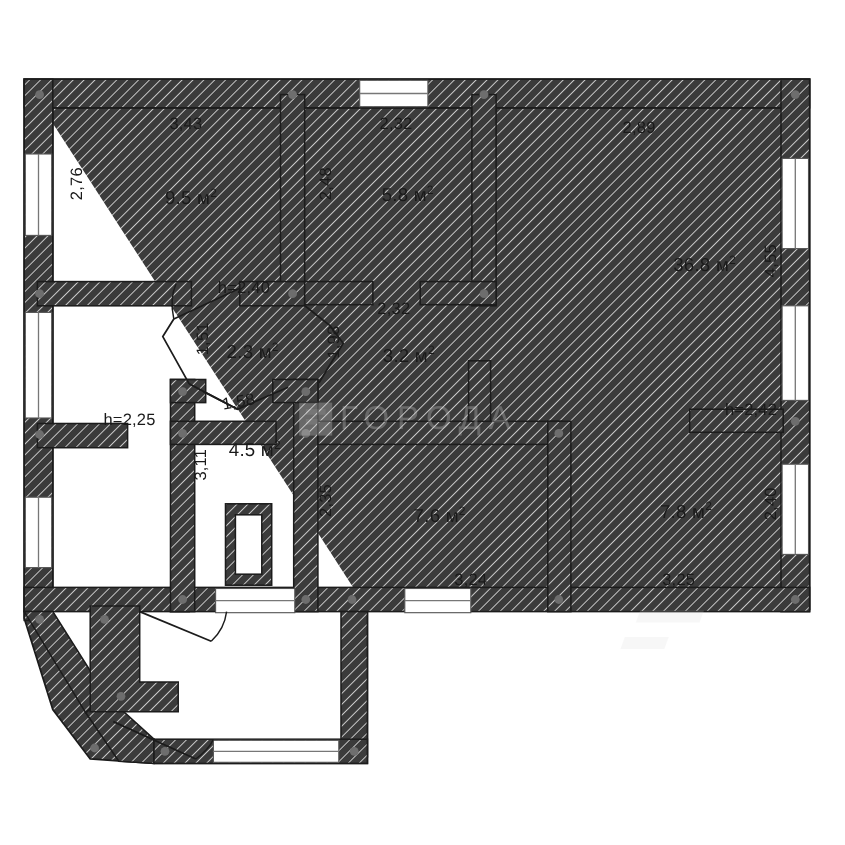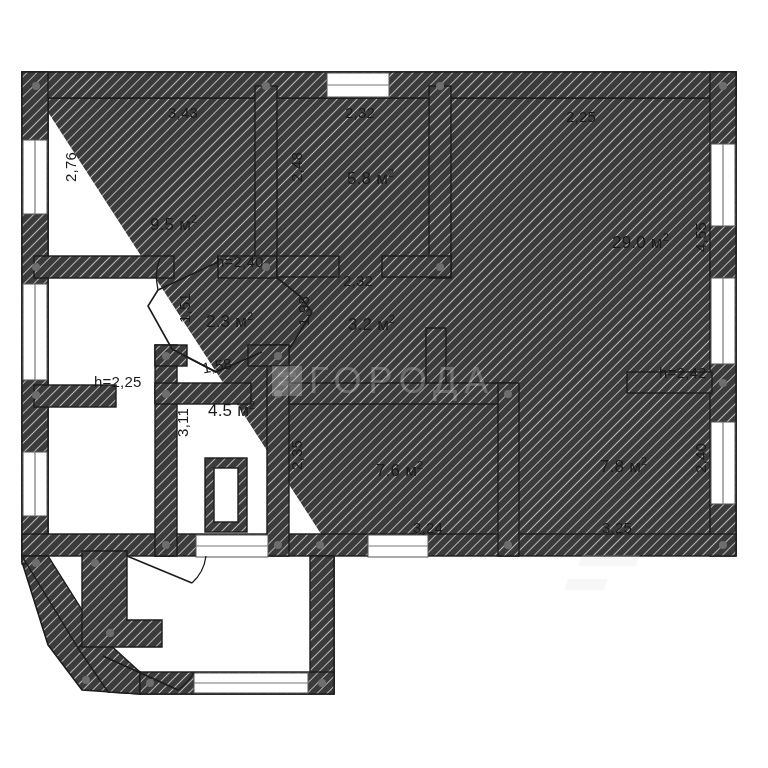--- a/index.html
+++ b/index.html
@@ -18,21 +18,21 @@
   .vert{writing-mode:vertical-rl;transform:rotate(180deg);}
 
   
   #wm{position:absolute;left:272px;top:360px;width:300px;height:42px;
       display:flex;align-items:center;gap:7px;opacity:.30;pointer-events:none;}
   #wm .wmlogo{width:30px;height:30px;background:#cfcfcf;position:relative;flex:none;}
   #wm .wmlogo:before{content:"";position:absolute;left:6px;top:6px;
       width:18px;height:5px;background:#ffffff;}
   #wm .wmlogo:after{content:"";position:absolute;left:6px;top:15px;
       width:11px;height:5px;background:#ffffff;}
-  #wm .wmtext{font-size:36px;letter-spacing:7px;color:#d2d2d2;
+  #wm .wmtext{font-size:30px;letter-spacing:7px;color:#d2d2d2;
       font-family:"Liberation Sans","DejaVu Sans",sans-serif;}
   #wm2{position:absolute;left:540px;top:545px;width:180px;height:120px;
       opacity:.18;pointer-events:none;}
   #wm2 .b1{position:absolute;left:40px;top:10px;width:58px;height:11px;
       background:#d8d8d8;transform:skewX(-20deg);}
   #wm2 .b2{position:absolute;left:26px;top:34px;width:40px;height:11px;
       background:#d8d8d8;transform:skewX(-20deg);}
 </style>
 </head>
 <body>
@@ -188,63 +188,63 @@
       <circle cx="723" cy="545" r="4"></circle>
       <circle cx="95" cy="563" r="4"></circle>
         <circle cx="110" cy="633" r="4"></circle>
       <circle cx="36" cy="563" r="4"></circle>
         <circle cx="86" cy="680" r="4"></circle>
       <circle cx="150" cy="683" r="4"></circle>
         <circle cx="322" cy="683" r="4"></circle>
     </g>
   </svg>
 
-  <div class="lbl area" style="left:150px;top:170px;margin-top:43px;">
+  <div class="lbl area" style="left:150px;top:170px;">
     <span>9.5 м</span><sup>2</sup>
   </div>
   <div class="lbl area" style="left:347px;top:167px;">
     <span>5.8 м</span><sup>2</sup>
   </div>
   <div class="lbl area" style="left:612px;top:231px;">
-    <span>29.0 м</span><sup>2</sup>
+    <span>36.8 м</span><sup>2</sup>
   </div>
   <div class="lbl area" style="left:206px;top:310px;">
     <span>2.3 м</span><sup>2</sup>
   </div>
   <div class="lbl area" style="left:348px;top:313px;">
     <span>3.2 м</span><sup>2</sup>
   </div>
   <div class="lbl area" style="left:208px;top:399px;">
     <span>4.5 м</span><sup>2</sup>
   </div>
   <div class="lbl area" style="left:376px;top:459px;">
     <span>7.6 м</span><sup>2</sup>
   </div>
   <div class="lbl area" style="left:600px;top:455px;text-align:right;">
     <span>7.8 м</span><sup>2</sup>
   </div>
 
-  <div class="lbl dim" style="left:168px;top:104px;text-align:center;">3,43</div>
+  <div class="lbl dim" style="left:154px;top:104px;text-align:center;">3,43</div>
   <div class="lbl dim" style="left:345px;top:104px;">2,32</div>
-  <div class="lbl dim" style="left:566px;top:108px;">2,25</div>
+  <div class="lbl dim" style="left:566px;top:108px;">2,89</div>
   <div class="lbl dim" style="left:343px;top:272px;">2,32</div>
   <div class="lbl dim" style="left:381px;top:519px;margin-left:32px;">3,24</div>
   <div class="lbl dim" style="left:602px;top:519px;text-align:center;">3,25</div>
   <div class="lbl dim rot" style="left:202px;top:357px;transform:rotate(-10deg);">1,58</div>
 
   <div class="lbl dim vert" style="left:62px;top:152px;">2,76</div>
   <div class="lbl dim vert" style="left:288px;top:152px;">2,48</div>
   <div class="lbl dim vert" style="left:692px;top:222px;">4,55</div>
   <div class="lbl dim vert" style="left:176px;top:293px;">1,51</div>
   <div class="lbl dim vert" style="left:295px;top:296px;">1,98</div>
   <div class="lbl dim vert" style="left:174px;top:408px;">3,11</div>
   <div class="lbl dim vert" style="left:288px;top:440px;">2,35</div>
   <div class="lbl dim vert" style="left:692px;top:443px;">2,40</div>
 
-  <div class="lbl dim" style="left:216px;top:253px;">h=2,40</div>
+  <div class="lbl dim" style="left:198px;top:253px;">h=2,40</div>
   <div class="lbl dim" style="left:59px;top:373px;margin-left:35px;">h=2,25</div>
   <div class="lbl dim" style="left:659px;top:364px;">h=2,42</div>
 
   <div id="wm">
     <div class="wmlogo"></div>
     <div class="wmtext">ГОРОДА</div>
   </div>
   <div id="wm2">
     <div class="b1"></div>
       <div class="b2"></div>

